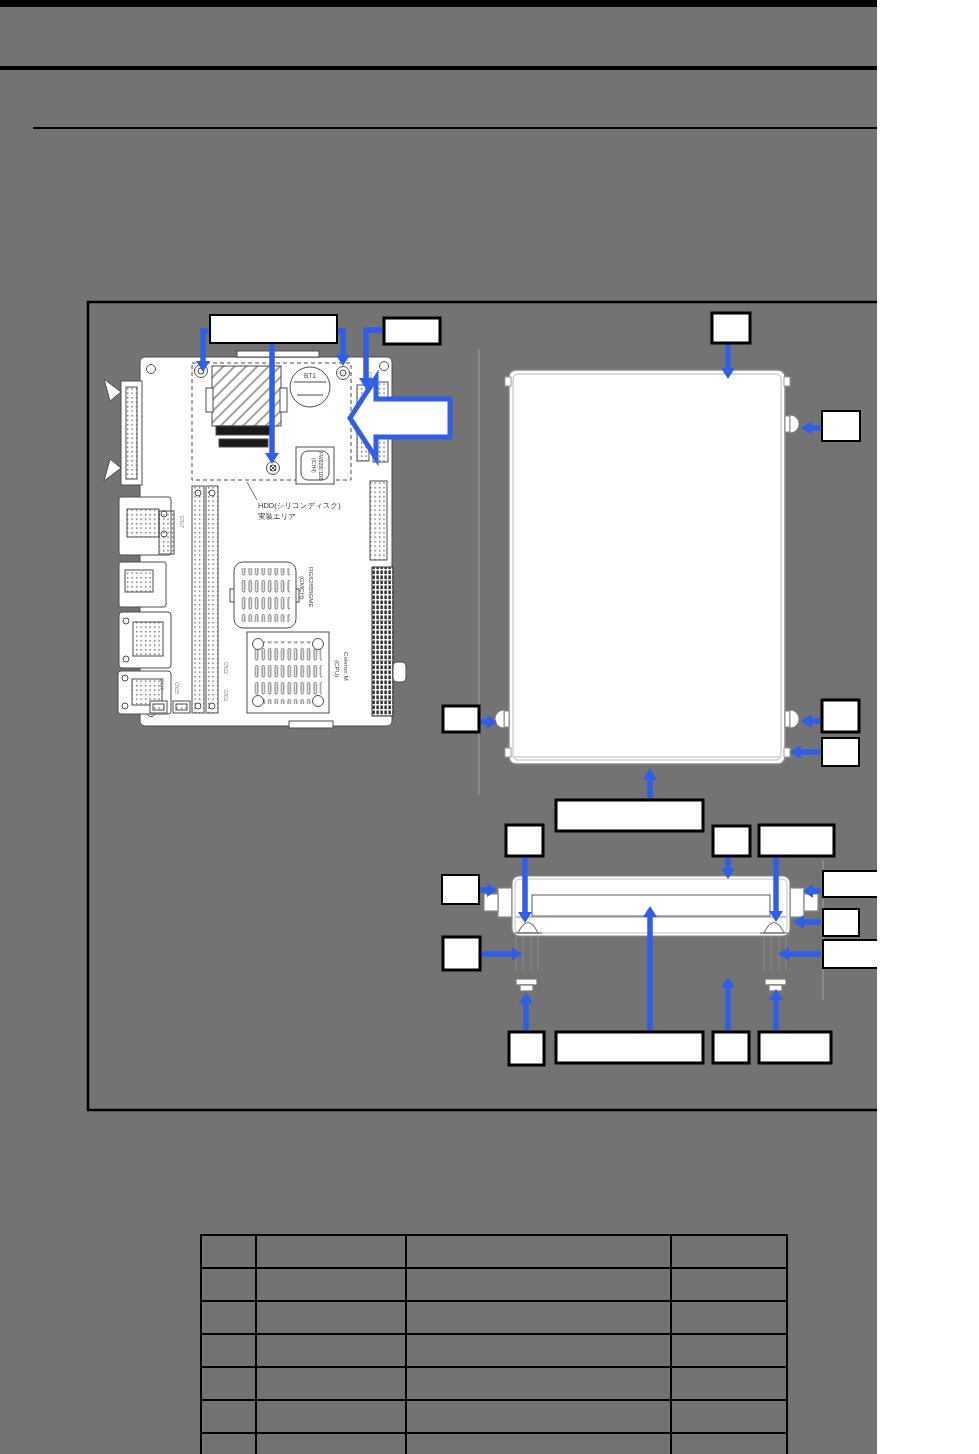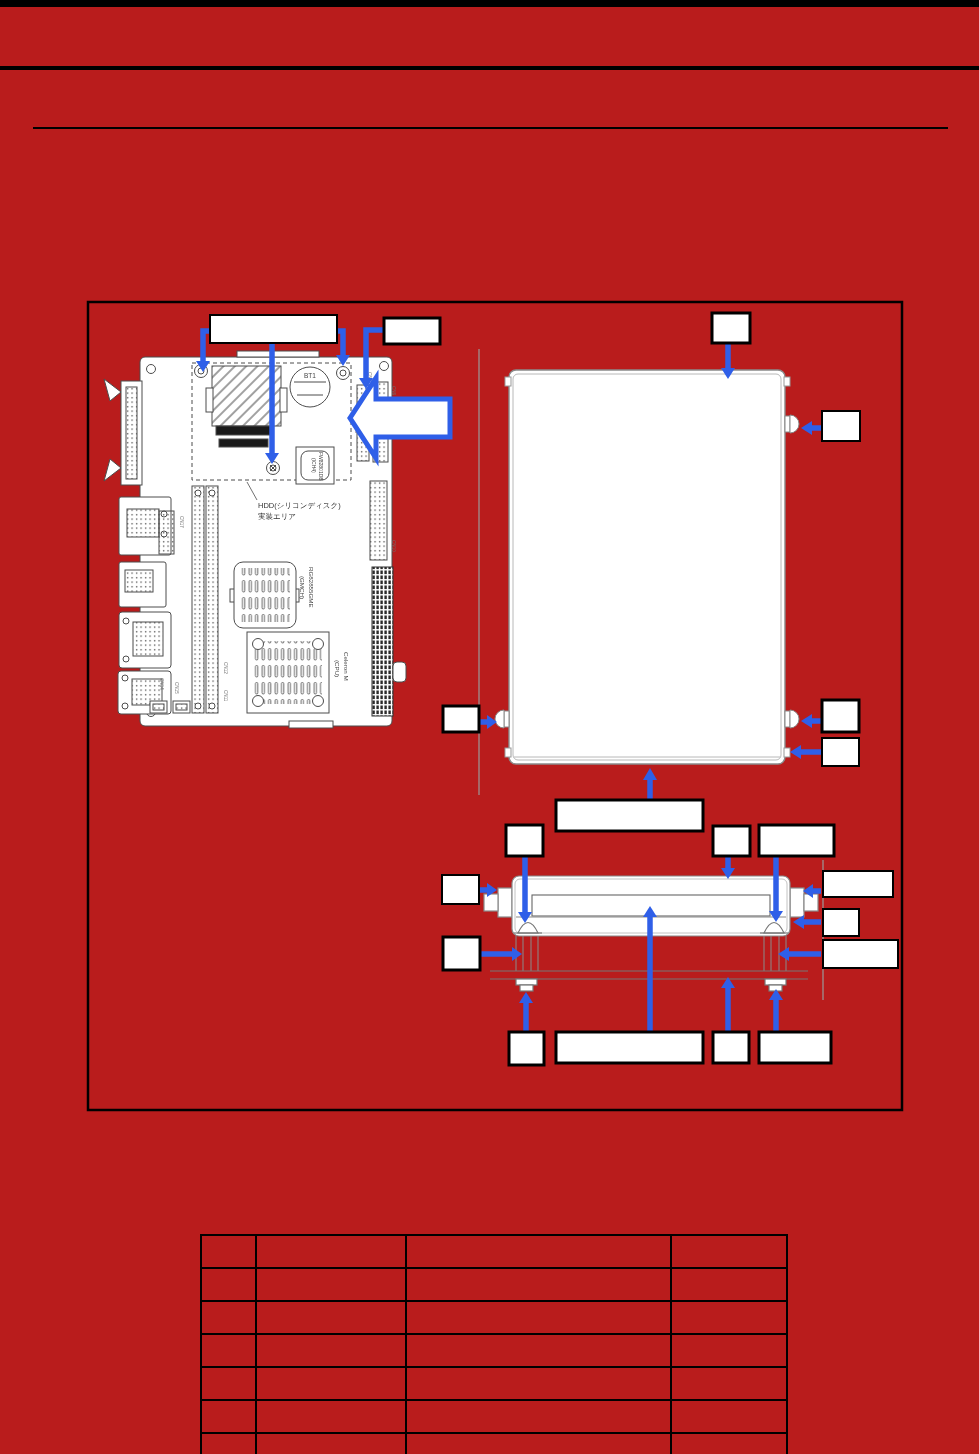--- a/index.html
+++ b/index.html
@@ -1,16 +1,16 @@
 <!DOCTYPE html>
 <html><head>
 <meta charset="utf-8">
 <style>
   html,body{margin:0;padding:0;background:#fff;}
-  .page{position:relative;width:979px;height:1454px;background:#b91c1c;overflow:hidden;
+  .page{position:relative;width:877px;height:1454px;background:#737373;overflow:hidden;
         font-family:"Liberation Sans", sans-serif;}
   .top-bar{position:absolute;left:0;top:0;width:979px;height:7px;background:#000;}
   .rule-thick{position:absolute;left:0;top:66px;width:979px;height:4px;background:#000;}
   .rule-thin{position:absolute;left:33px;top:127px;width:915px;height:2px;background:#000;}
   svg.figure{position:absolute;left:0;top:0;}
   .spec-table{position:absolute;left:200px;top:1234px;}
   .spec-table table{border-collapse:collapse;table-layout:fixed;width:586px;}
   .spec-table td{border:2.5px solid #000;height:31px;padding:0;font-size:11px;}
   text{font-family:"Liberation Sans", sans-serif;}
   .jp{fill:#333;font-size:7.5px;}

